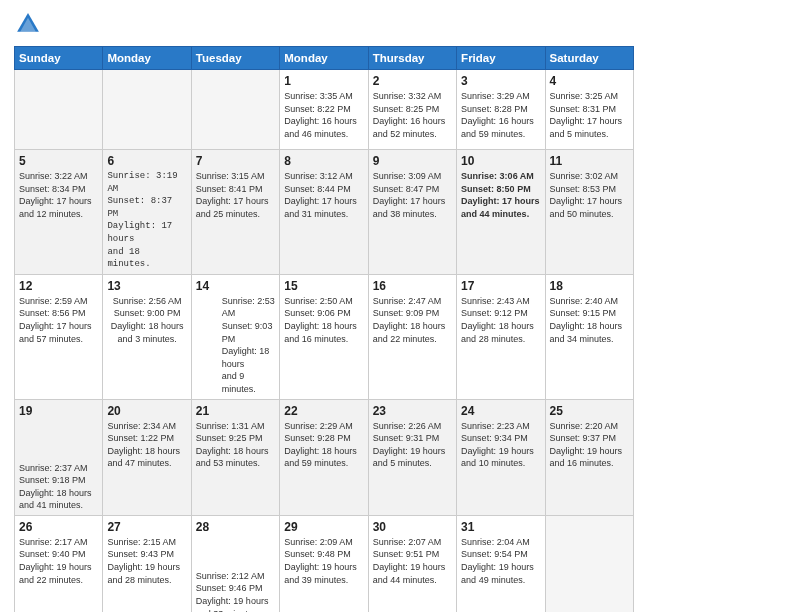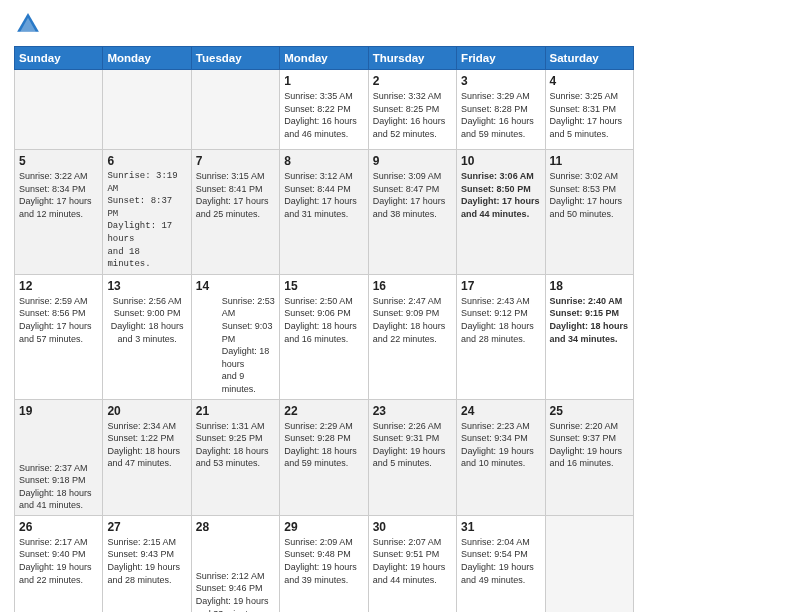--- a/index.html
+++ b/index.html
@@ -251,21 +251,21 @@
           </td>
           <td>
             <span class="day-number">17</span>
             <div class="day-info" style="white-space: pre-line;">Sunrise: 2:43 AM
 Sunset: 9:12 PM
 Daylight: 18 hours
 and 28 minutes.</div>
           </td>
           <td>
             <span class="day-number">18</span>
-            <div class="day-info" style="white-space: pre-line; font-weight: bold;">Sunrise: 2:40 AM
+            <div class="day-info" style="white-space: pre-line;">Sunrise: 2:40 AM
 Sunset: 9:15 PM
 Daylight: 18 hours
 and 34 minutes.</div>
           </td>
         </tr>
         <tr>
           <td>
             <span class="day-number">19</span>
             <div class="day-info" style="white-space: pre-line; margin-top: 44px;">Sunrise: 2:37 AM
 Sunset: 9:18 PM

